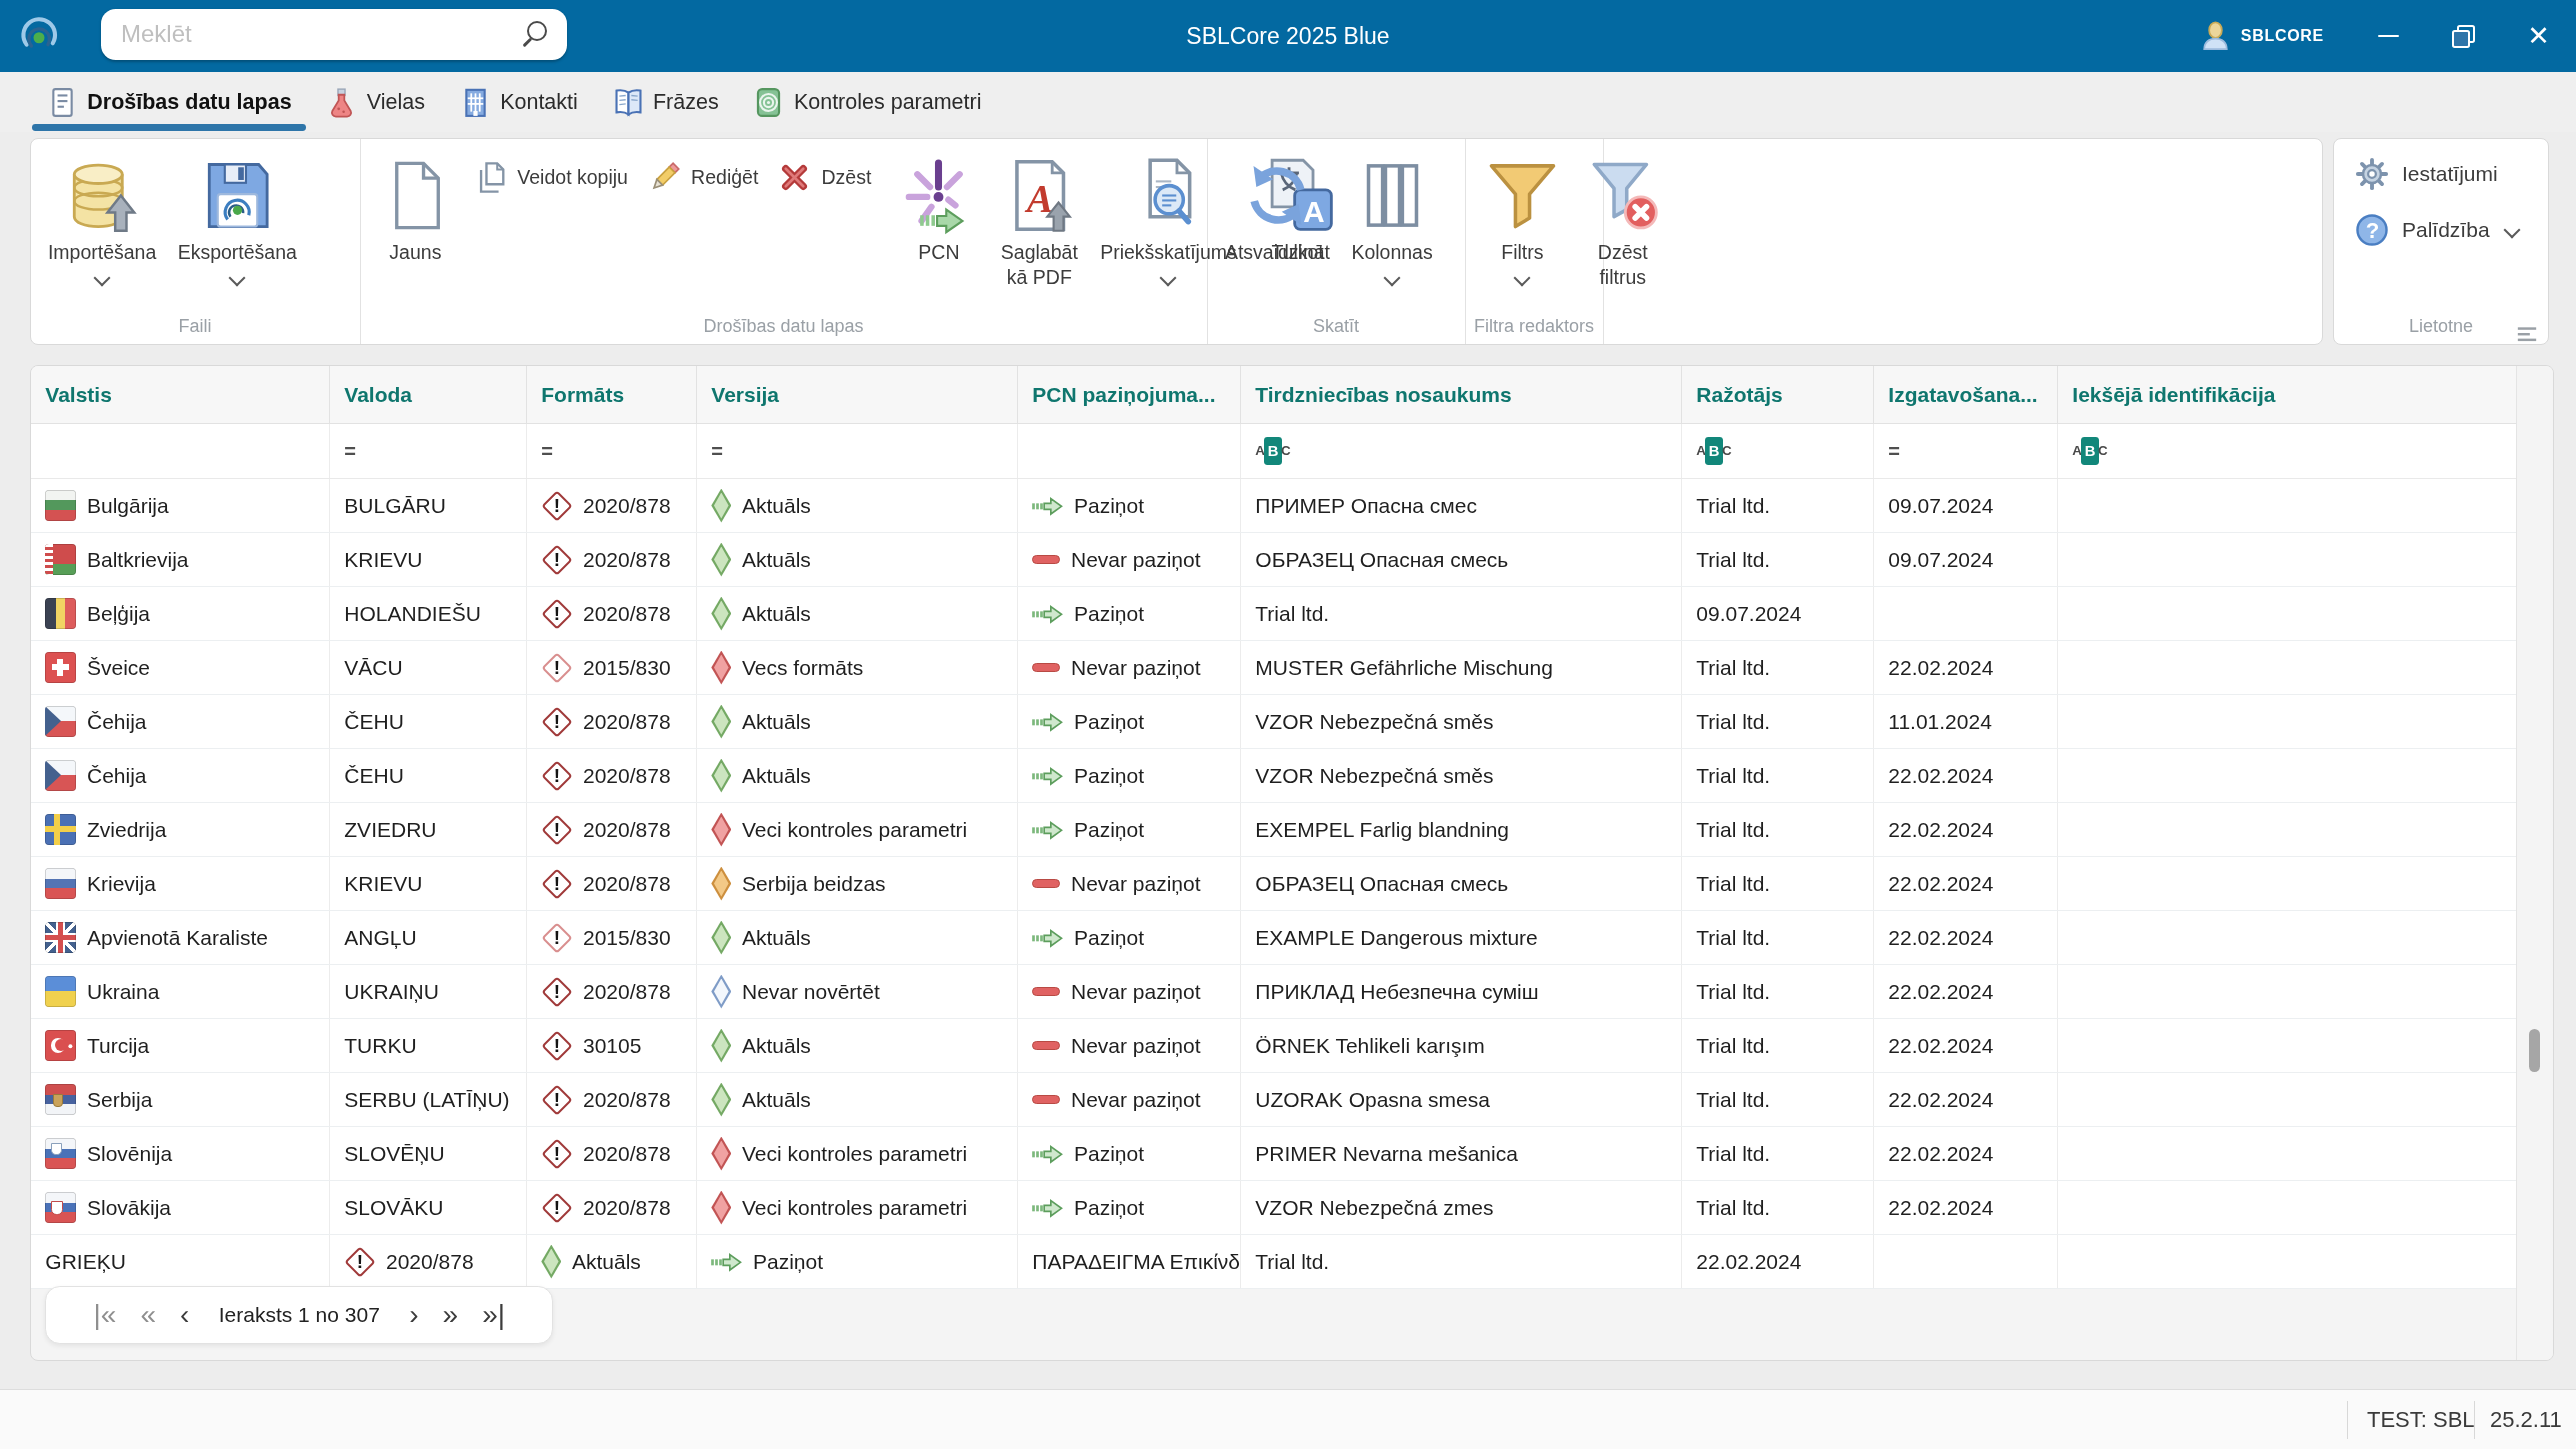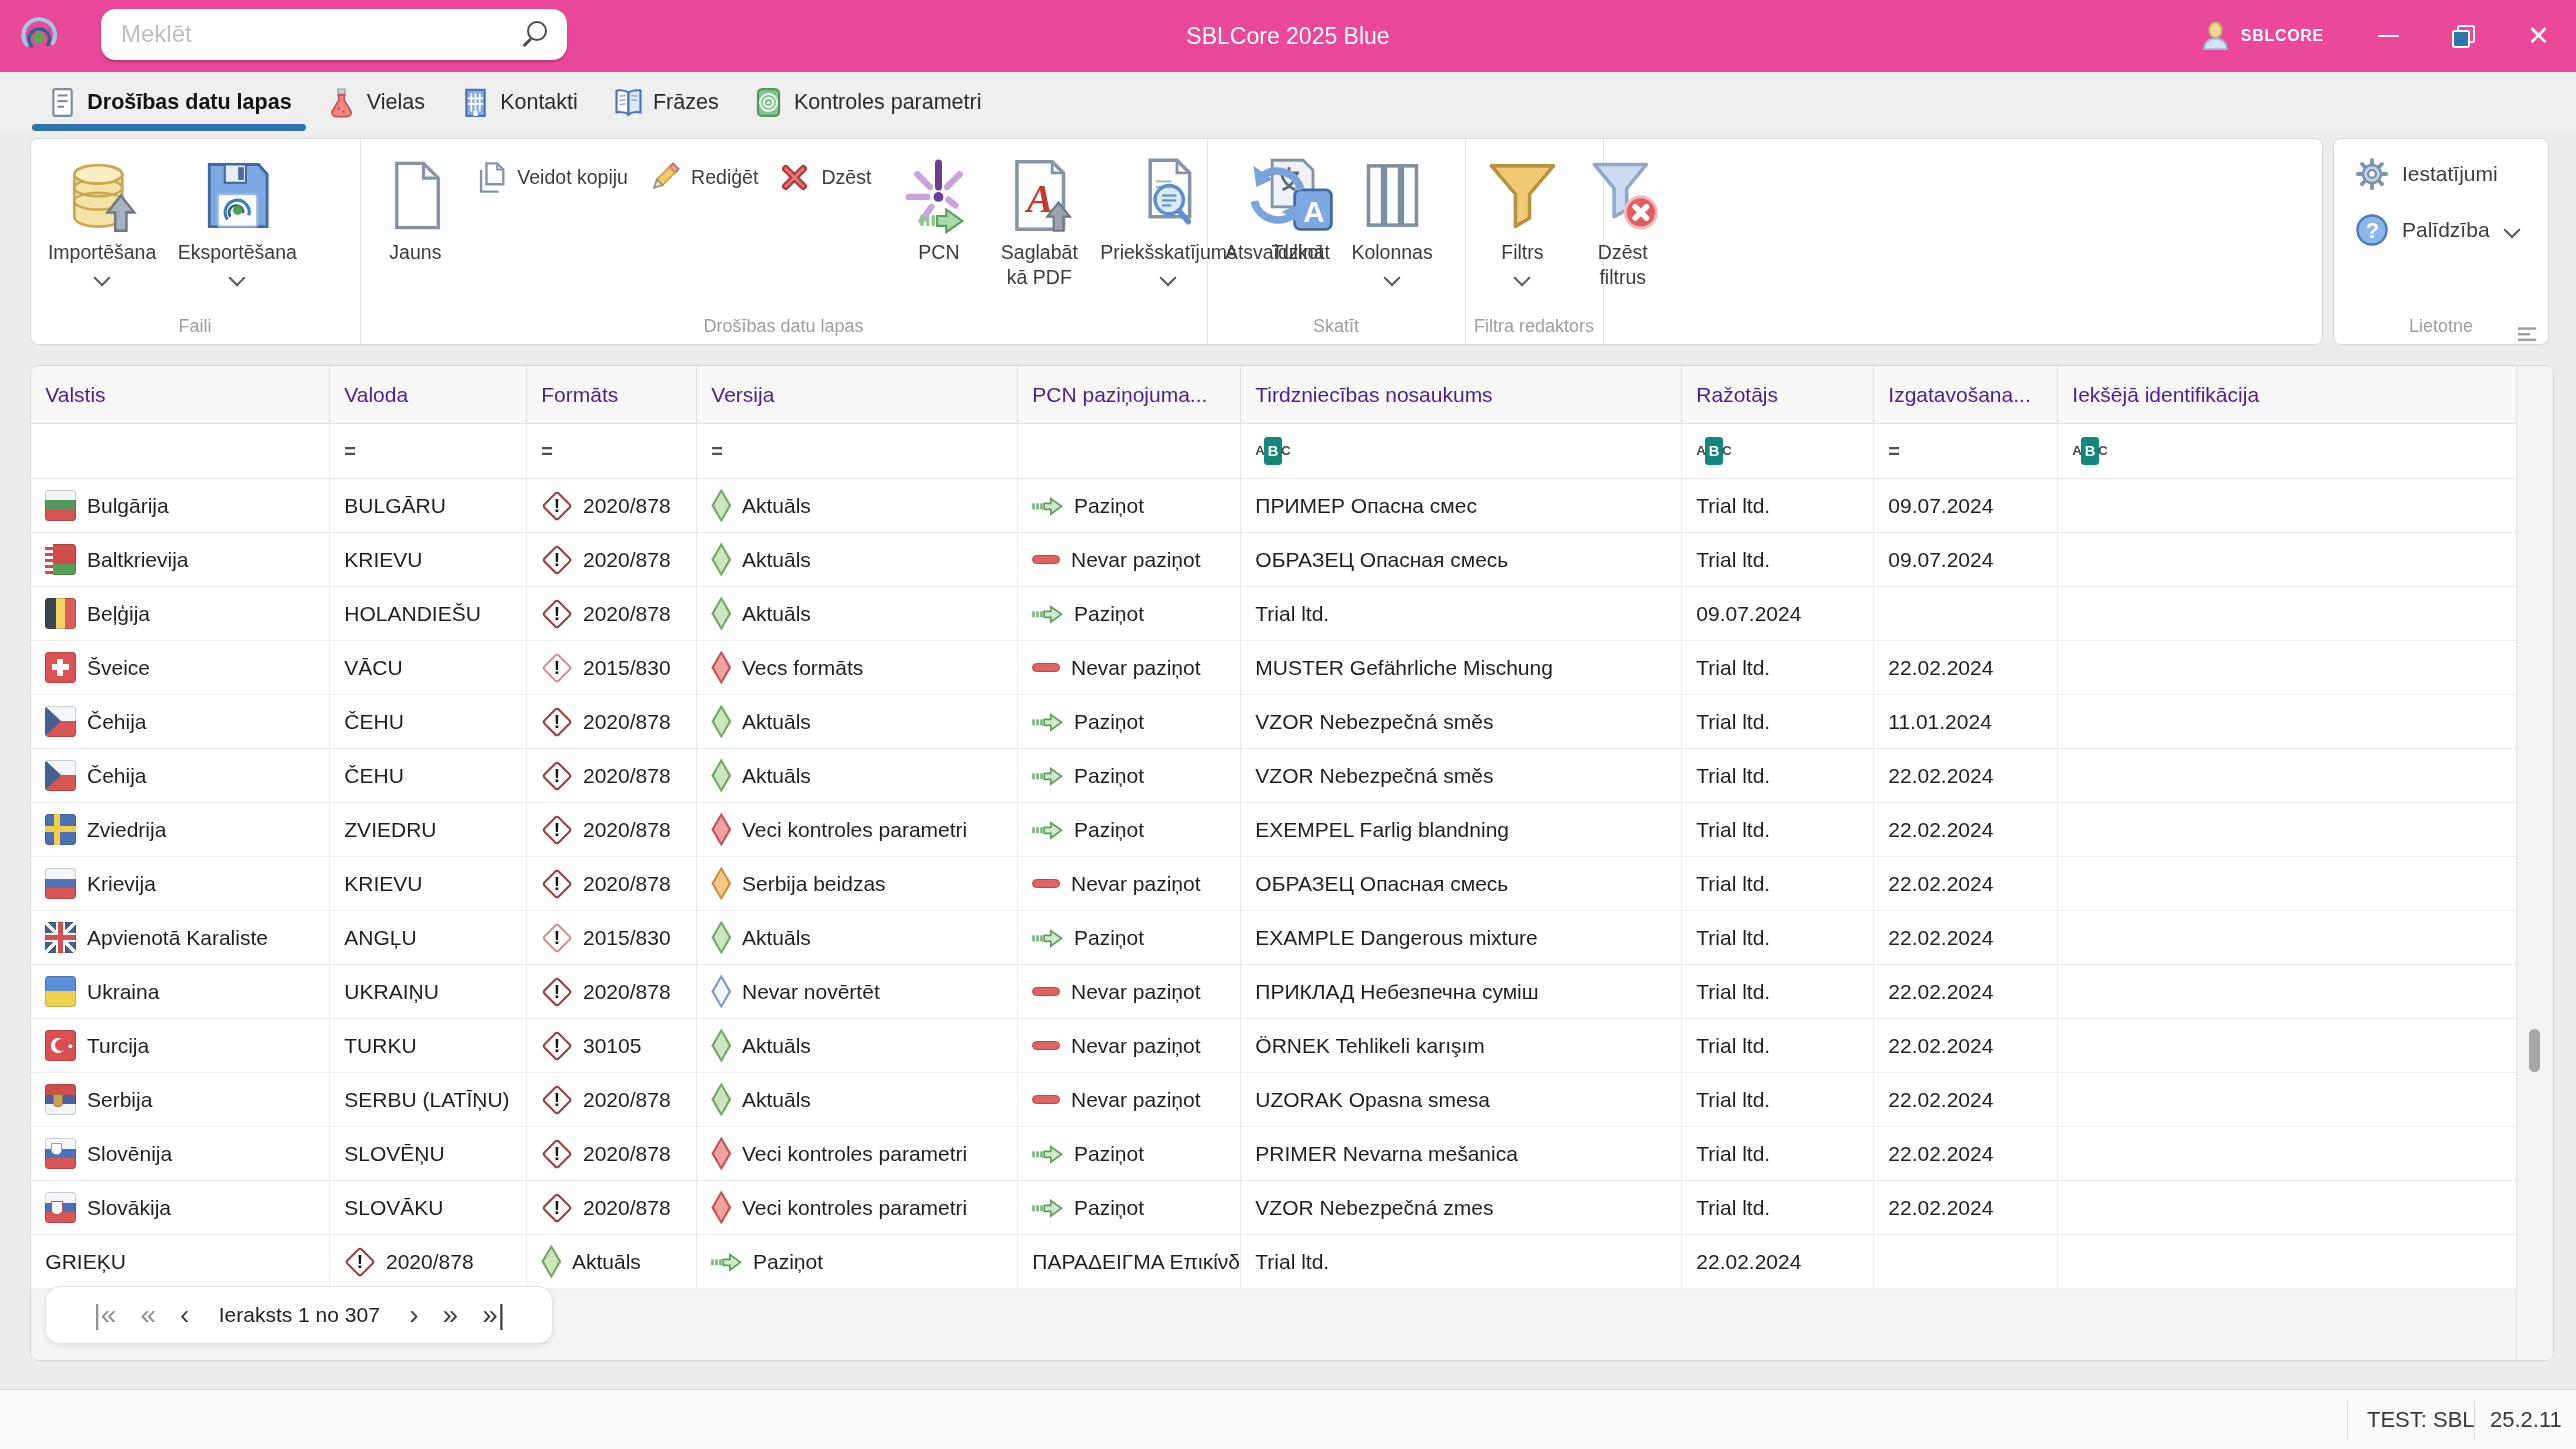--- a/index.html
+++ b/index.html
@@ -1,19 +1,19 @@
 <!DOCTYPE html>
 <html style="font-size:10.7px"><head>
 <meta charset="utf-8">
 <style>
   html,body{margin:0;padding:0;background:#ededed;}
   #app{position:relative;width:2576px;height:1449px;overflow:hidden;
        font-family:"Liberation Sans", sans-serif;background:#ededed;-webkit-font-smoothing:antialiased;}
   
-  .titlebar{position:absolute;left:0;top:0;width:100%;height:72px;background:#ec4899;display:flex;align-items:center;}
+  .titlebar{position:absolute;left:0;top:0;width:100%;height:72px;background:#0369a1;display:flex;align-items:center;}
   .logo{position:absolute;left:17.4px;top:13.4px;width:44px;height:44px;}
   .searchbox{position:absolute;left:101px;top:8.7px;width:466px;height:51px;background:#fff;border-radius:14.8px;
              display:flex;align-items:center;box-shadow:0 1.3px 2.7px rgba(0,0,0,.25);}
   .searchbox input{flex:1;border:none;outline:none;background:transparent;font-family:inherit;
                    font-size:24px;color:#444;padding:0 0 0 20px;}
   .searchbox input::placeholder{color:#bfbfbf;}
   .mag{position:relative;width:29.5px;height:29.5px;margin-right:17.4px;flex:none;}
   .mag::before{content:"";position:absolute;right:2.7px;top:1.3px;width:16px;height:16px;border:2.7px solid #4a4a4a;border-radius:50%;}
   .mag::after{content:"";position:absolute;left:5.4px;bottom:1.3px;width:3.4px;height:10.7px;background:#4a4a4a;transform:rotate(45deg);border-radius:2px;}
   .win-title{position:absolute;left:0;right:0;text-align:center;color:#fff;font-size:23px;pointer-events:none;}
@@ -56,21 +56,21 @@
   .app-row .chev{margin-top:0;margin-left:4px;}
   .app-bottom{margin-top:auto;position:relative;padding-bottom:6.7px;}
   .app-bottom .glabel{padding-bottom:0;}
   .opt-icon{position:absolute;right:9.4px;bottom:1.3px;}
   
   .table-card{position:absolute;left:29.5px;top:365px;width:2524px;height:996px;background:#f4f4f4;border:0.7px solid #d9d9d9;border-radius:8px;box-sizing:border-box;overflow:hidden;}
   .grid{position:absolute;left:0;top:0;width:2487px;}
   .grow{display:grid;grid-template-columns:299px 197px 170px 321px 223px 441px 192px 184px 460px;}
   .c{border-right:0.7px solid #ececec;display:flex;align-items:center;padding-left:14.8px;gap:10.7px;overflow:hidden;white-space:nowrap;box-sizing:border-box;}
   .ghead{height:57px;background:#f7f7f7;border-bottom:0.7px solid #e2e2e2;}
-  .ghead .c{font-size:21px;color:#4c1d95;border-right-color:#e2e2e2;}
+  .ghead .c{font-size:21px;color:#0f766e;border-right-color:#e2e2e2;font-weight:bold;}
   .gfilter{height:54px;background:#fff;border-bottom:1.3px solid #e9e9e9;}
   .t-row{height:53px;background:#fff;border-bottom:1.3px solid #eceff1;font-size:21px;color:#1f1f1f;}
   .gutter{position:absolute;right:0;top:0;width:36px;height:100%;background:#f4f4f4;border-left:0.7px solid #e4e4e4;}
   .thumb{position:absolute;left:12.7px;top:663px;width:10.7px;height:43px;border-radius:5.4px;background:#a6a6a6;}
   
   .eq{font-weight:900;font-size:20px;color:#4f4f4f;letter-spacing:-1.3px;}
   .abc{display:flex;align-items:center;font-weight:bold;font-size:13.4px;color:#4a4a4a;}
   .abc b{background:#12877a;color:#fff;border-radius:3.4px;padding:6.7px 3.4px;margin:0 -0.7px;font-size:14.8px;line-height:14.8px;}
   
   .flag{width:31px;height:31px;border-radius:4px;position:relative;overflow:hidden;flex:none;box-shadow:inset 0 0 0 0.7px rgba(0,0,0,.22);}

